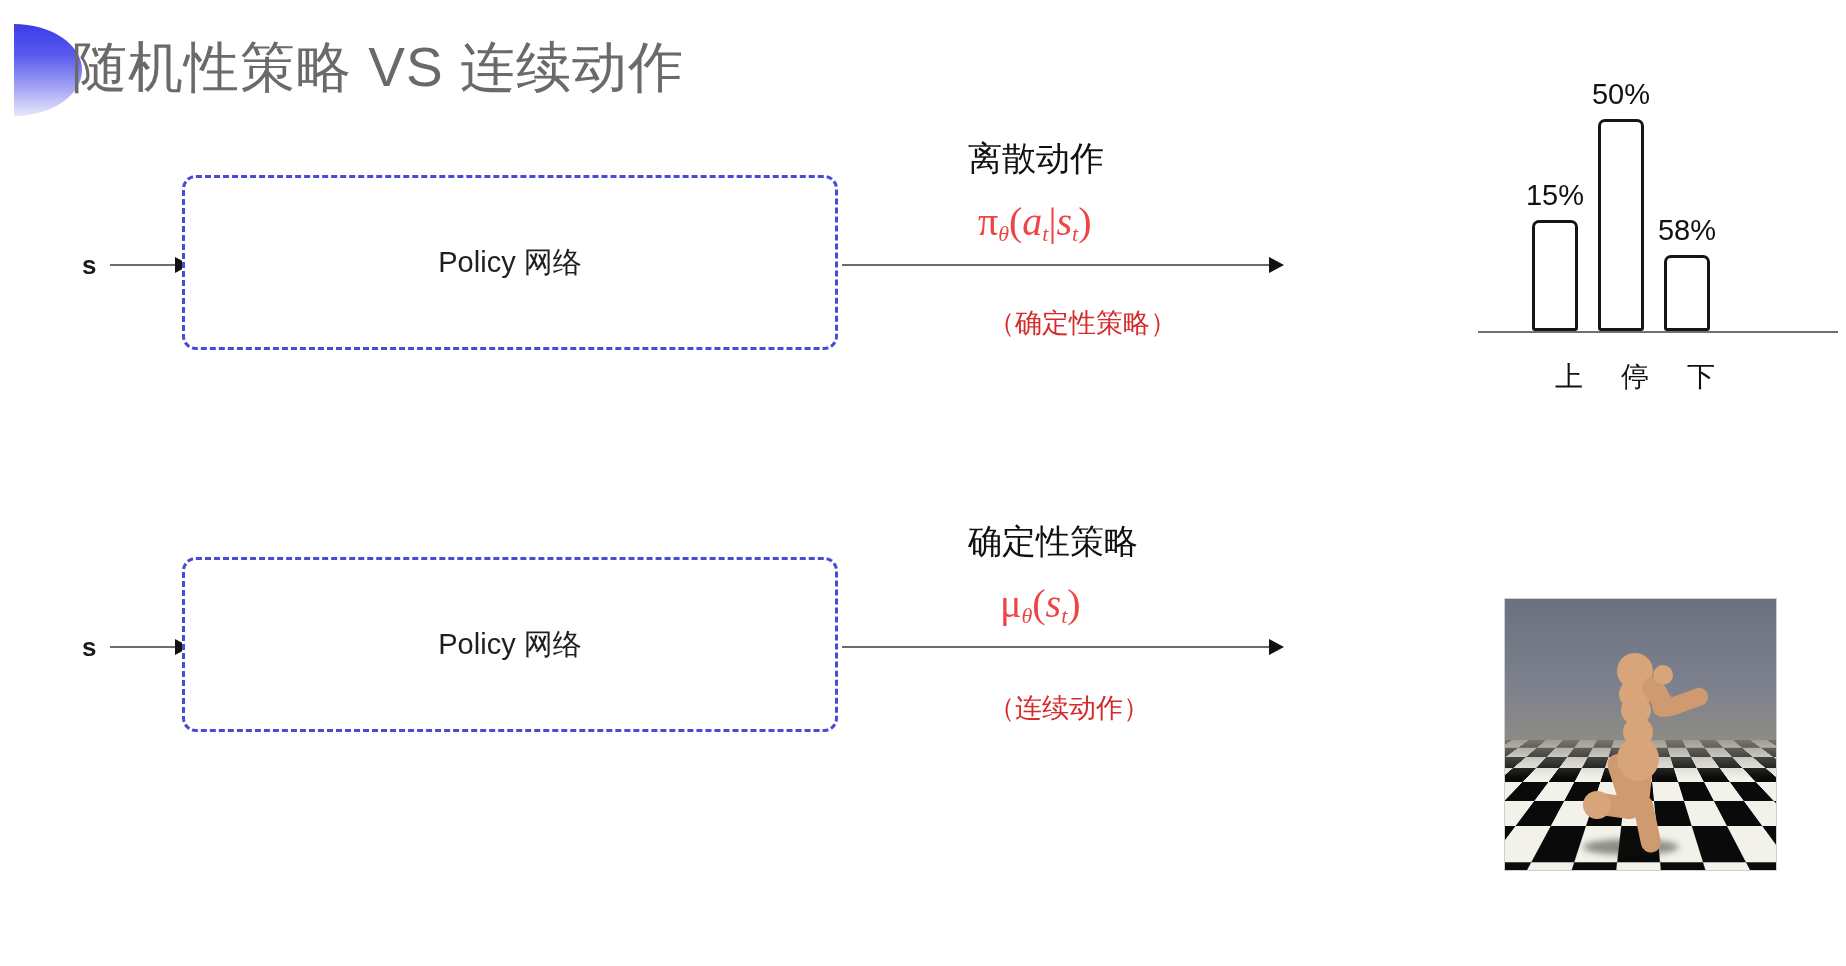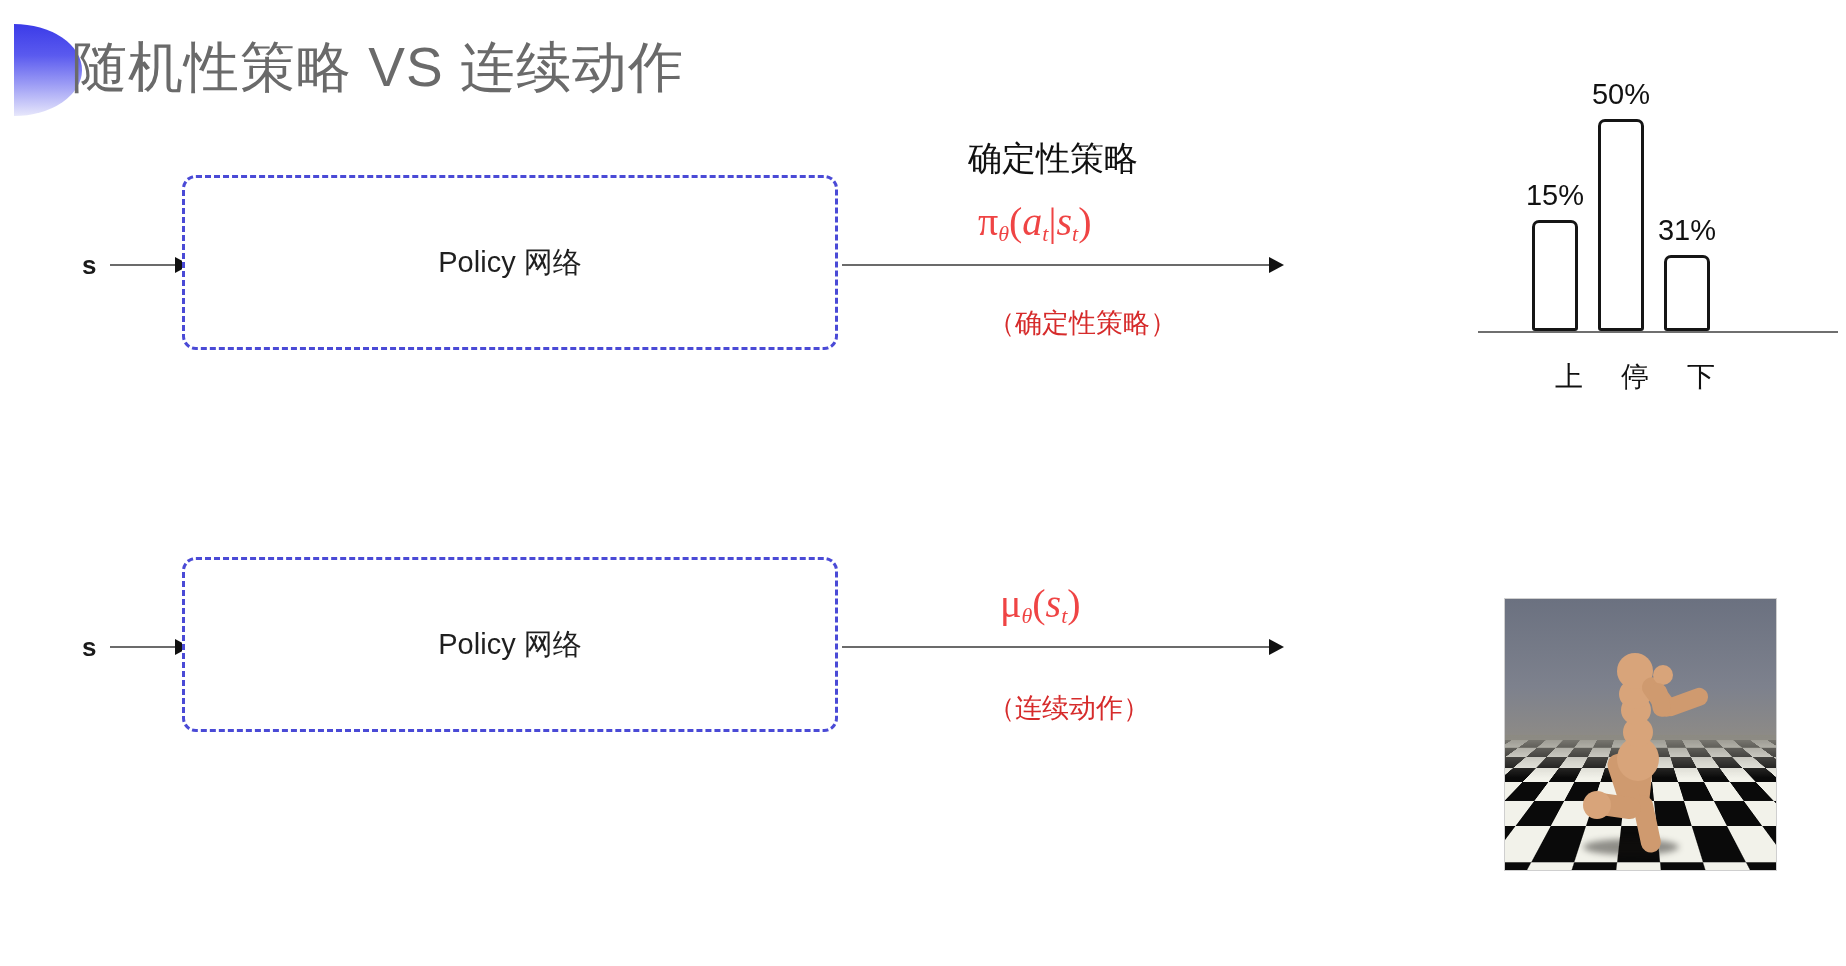--- a/index.html
+++ b/index.html
@@ -234,21 +234,21 @@
   <div class="state-label" style="left:82px; top:250px;">s</div>
 
   <div class="arrow" style="left:110px; top:264px; width:78px;"></div>
 
   <div class="policy-box" style="left:182px; top:175px; width:656px; height:175px;">
     <div class="policy-box-label">Policy 网络</div>
   </div>
 
   <div class="arrow" style="left:842px; top:264px; width:440px;"></div>
 
-  <div class="policy-kind" style="left:968px; top:136px;">确定性策略</div>
+  <div class="policy-kind" style="left:968px; top:136px;">离散动作</div>
 
   <div class="formula" style="left:978px; top:198px;">
     <span class="up">π</span><sub>θ</sub><span class="up">(</span>a<sub>t</sub><span class="up">|</span>s<sub>t</sub><span class="up">)</span>
   </div>
 
   <div class="note-red" style="left:988px; top:305px;">（确定性策略）</div>
 
   <div id="bar-chart">
     <div class="bar-axis"></div>
 
@@ -256,39 +256,40 @@
       <div class="bar-value" style="bottom:119px;">15%</div>
       <div class="bar-rect" style="height:111px;"></div>
     </div>
 
     <div class="bar-col" style="left:128px;">
       <div class="bar-value" style="bottom:220px;margin-top:10px;">50%</div>
       <div class="bar-rect" style="height:212px;"></div>
     </div>
 
     <div class="bar-col" style="left:194px;">
-      <div class="bar-value" style="bottom:84px;">31%</div>
+      <div class="bar-value" style="bottom:84px;">58%</div>
       <div class="bar-rect" style="height:76px;"></div>
     </div>
   </div>
 
   <div class="bar-cat" style="position:absolute; left:1555px; top:358px; transform:none;">上</div>
   <div class="bar-cat" style="position:absolute; left:1621px; top:358px; transform:none;">停</div>
   <div class="bar-cat" style="position:absolute; left:1687px; top:358px; transform:none;">下</div>
 
   <div class="state-label" style="left:82px; top:632px;">s</div>
 
   <div class="arrow" style="left:110px; top:646px; width:78px;"></div>
 
   <div class="policy-box" style="left:182px; top:557px; width:656px; height:175px;">
     <div class="policy-box-label">Policy 网络</div>
   </div>
 
   <div class="arrow" style="left:842px; top:646px; width:440px;"></div>
 
+  <div class="policy-kind" style="left:968px; top:519px;">确定性策略</div>
 
   <div class="formula" style="left:1000px; top:580px;">
     <span class="up">μ</span><sub>θ</sub><span class="up">(</span>s<sub>t</sub><span class="up">)</span>
   </div>
 
   <div class="note-red" style="left:988px; top:690px;text-align:center;">（连续动作）</div>
 
   <div id="humanoid-figure">
     <div class="sky"></div>
     <div class="floor"></div>

